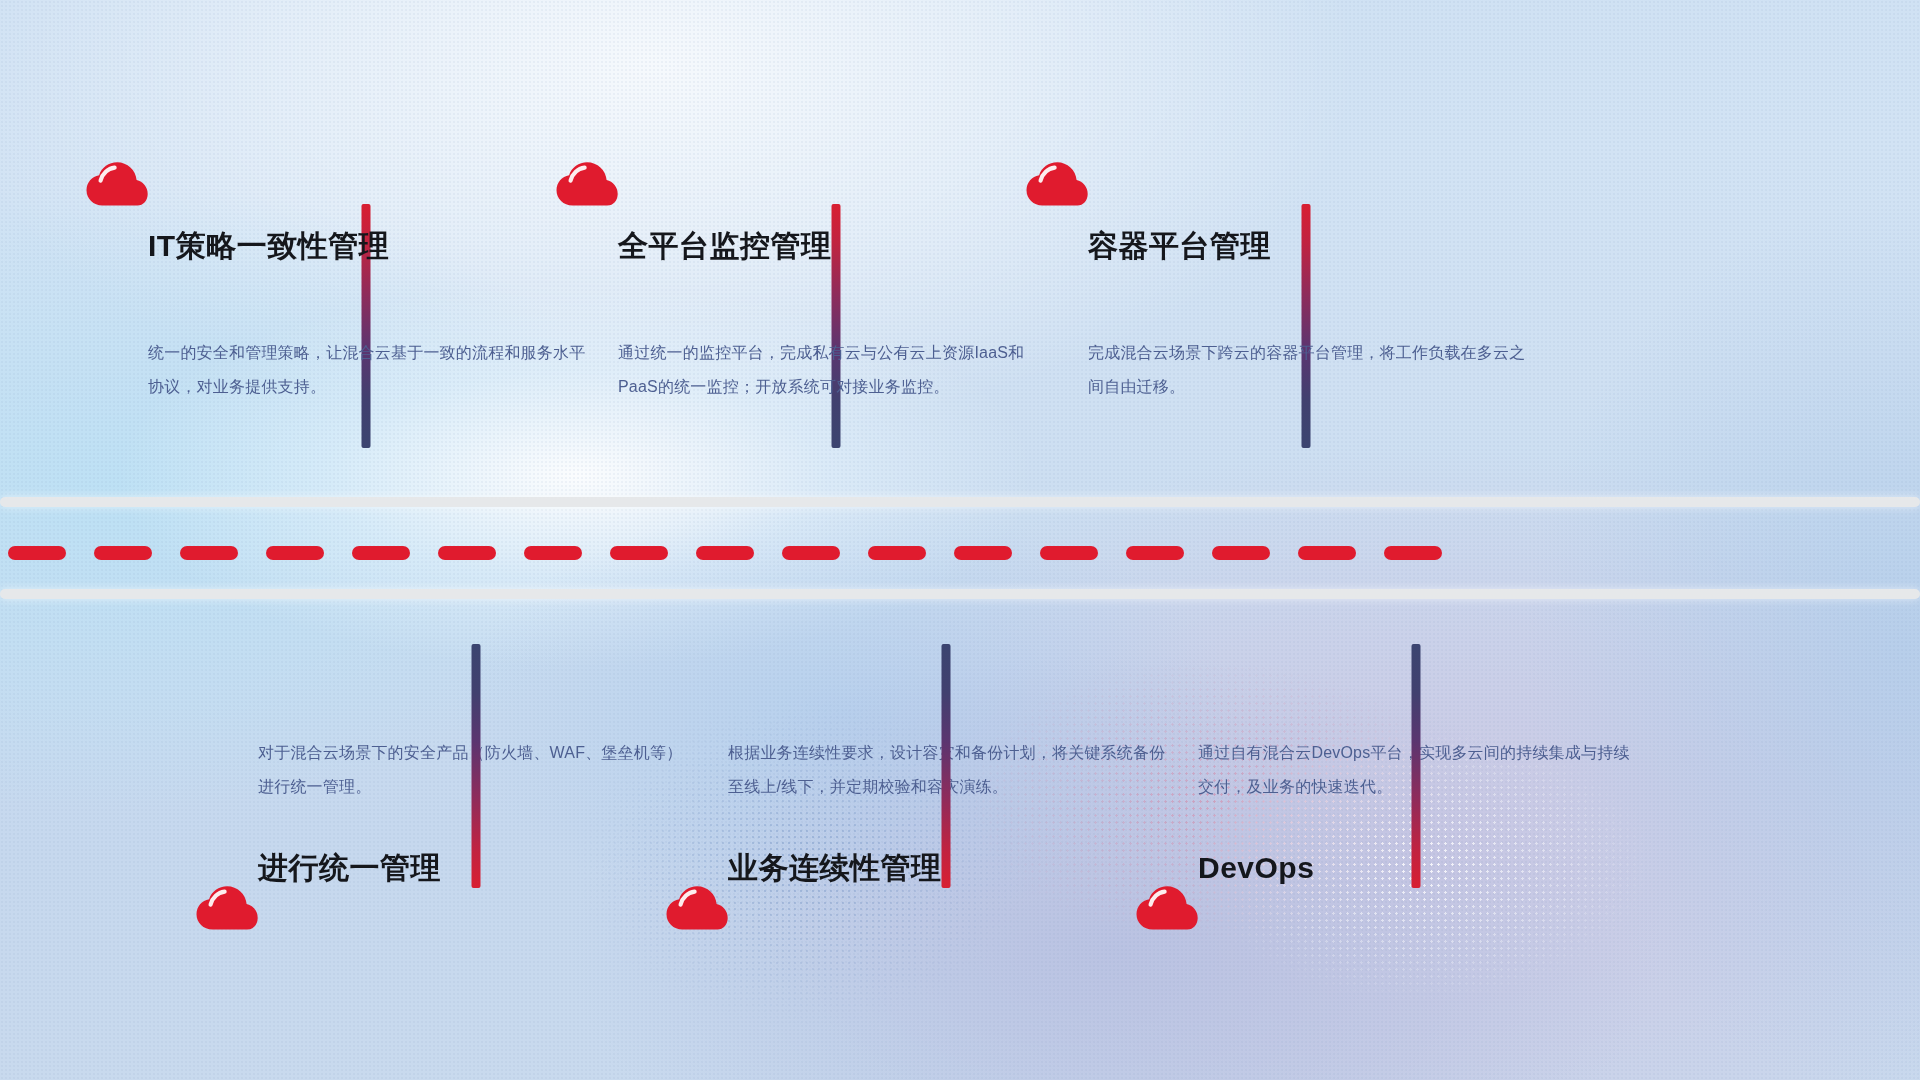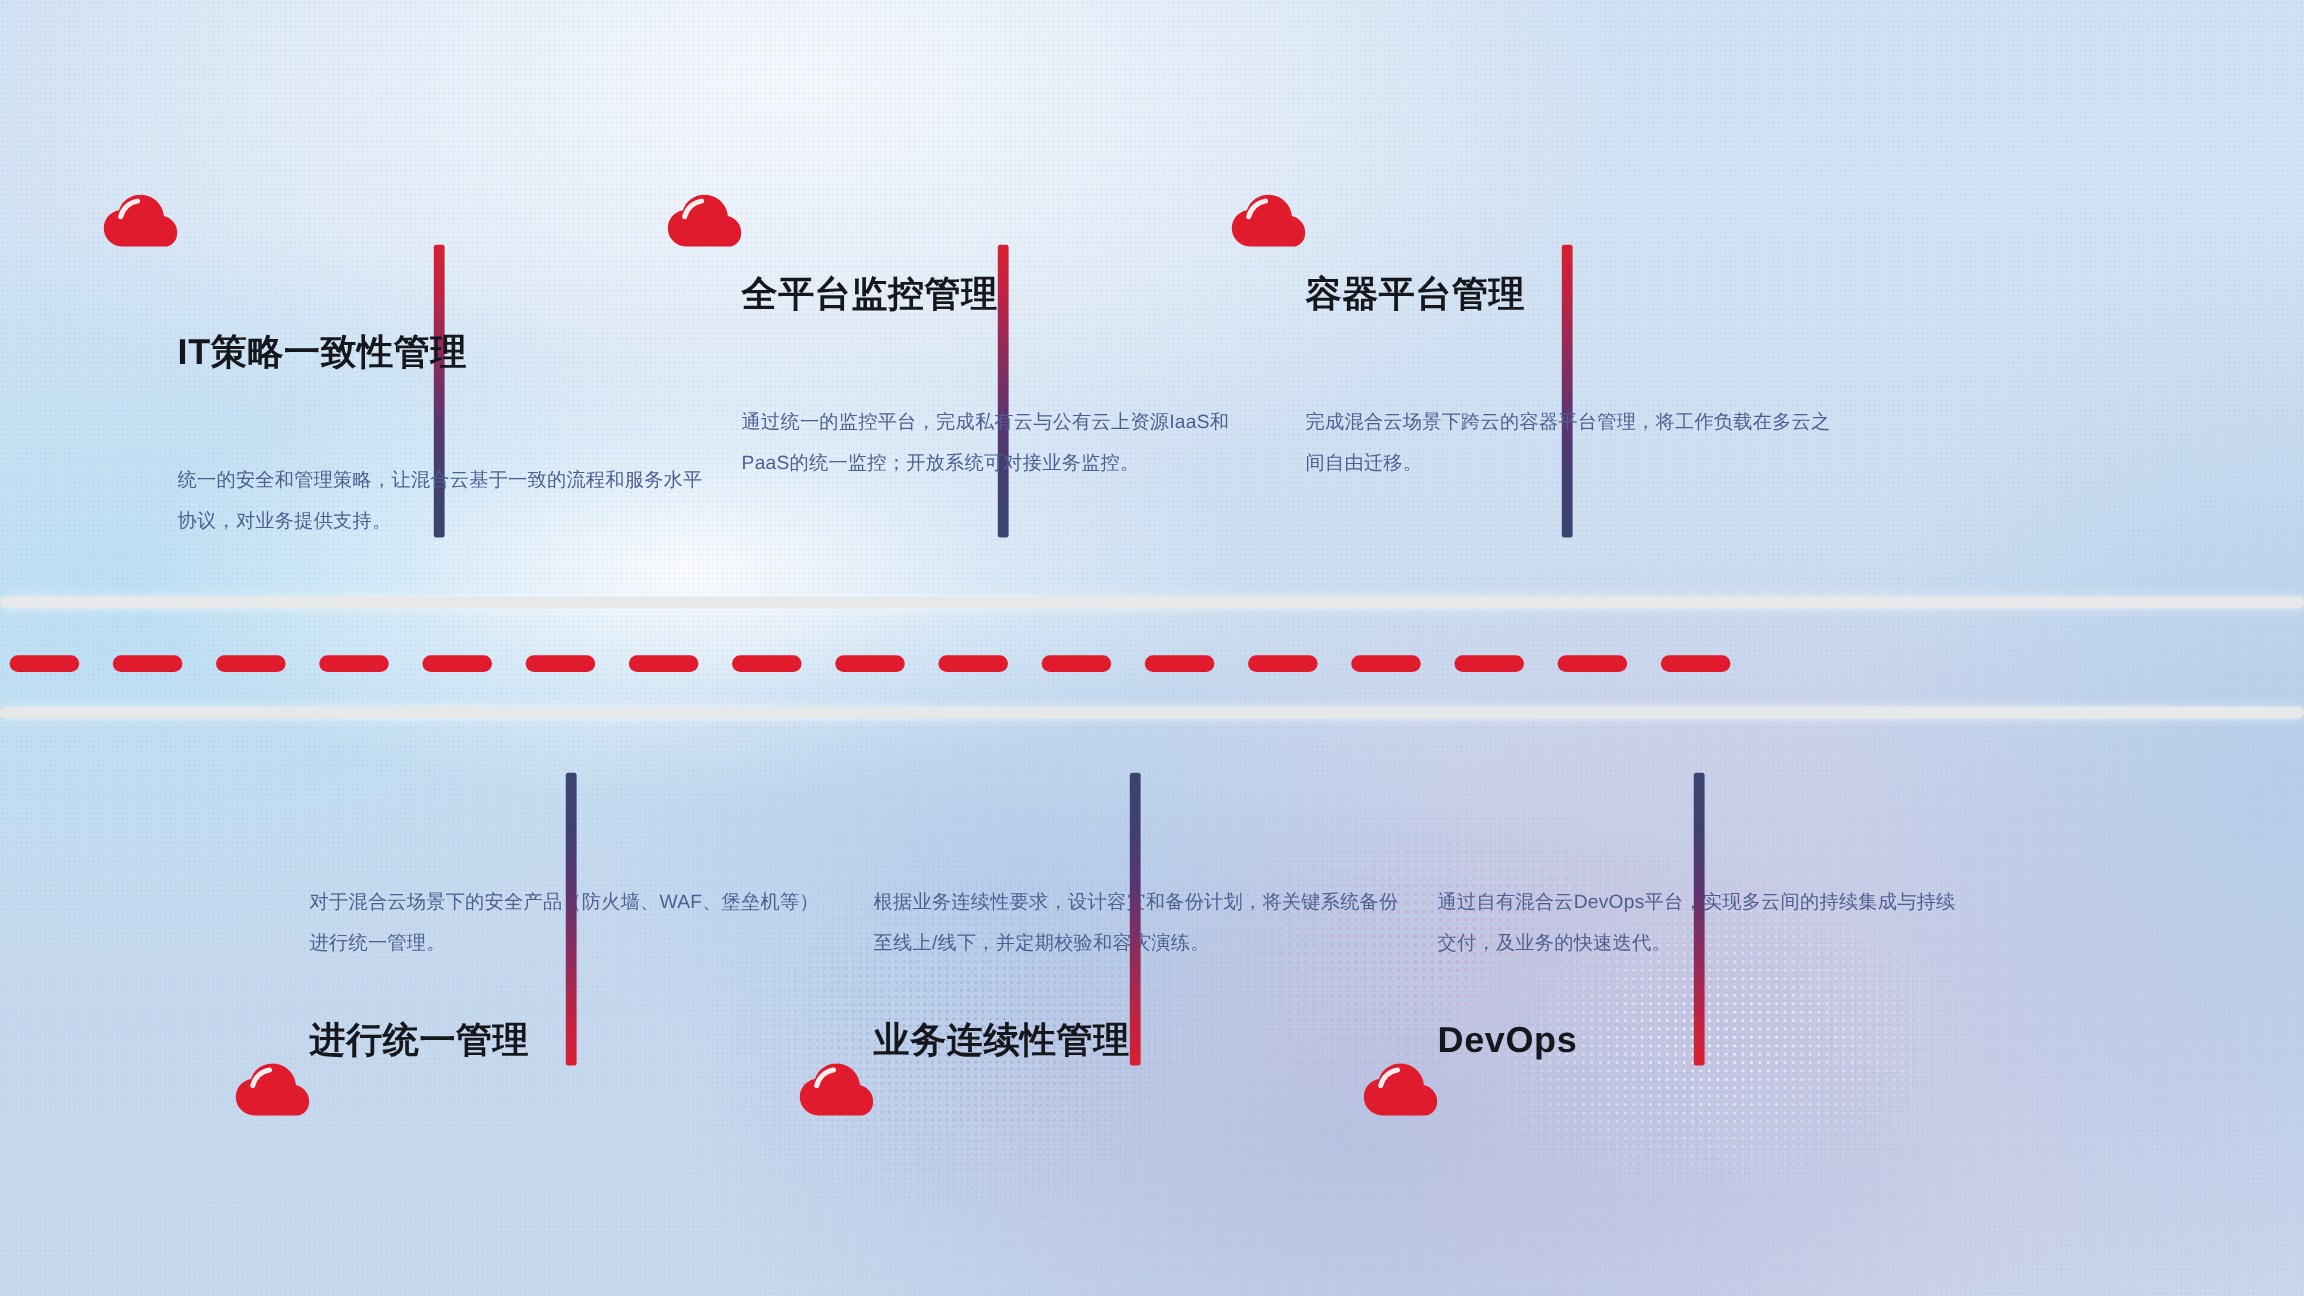--- a/index.html
+++ b/index.html
@@ -233,21 +233,21 @@
     width:560px;
     display:flex;
     flex-direction:column;
     justify-content:flex-end;
     height:258px;
   }
   .card-bottom .body-text { width:440px; }
   .card-bottom .heading { margin-top:46px; }
 
   
-  .c1 { left:86px;gap:48px;   }
+  .c1 { left:86px;   }
   .c2 { left:556px;  }
   .c3 { left:1026px; }
   .c4 { left:196px;  }
   .c5 { left:666px;  }
   .c6 { left:1136px; }
 
   
   .col-bottom { display:flex; flex-direction:column; }
   .col-bottom .pin { order:2; }
   .col-bottom .card-bottom { order:1; }

